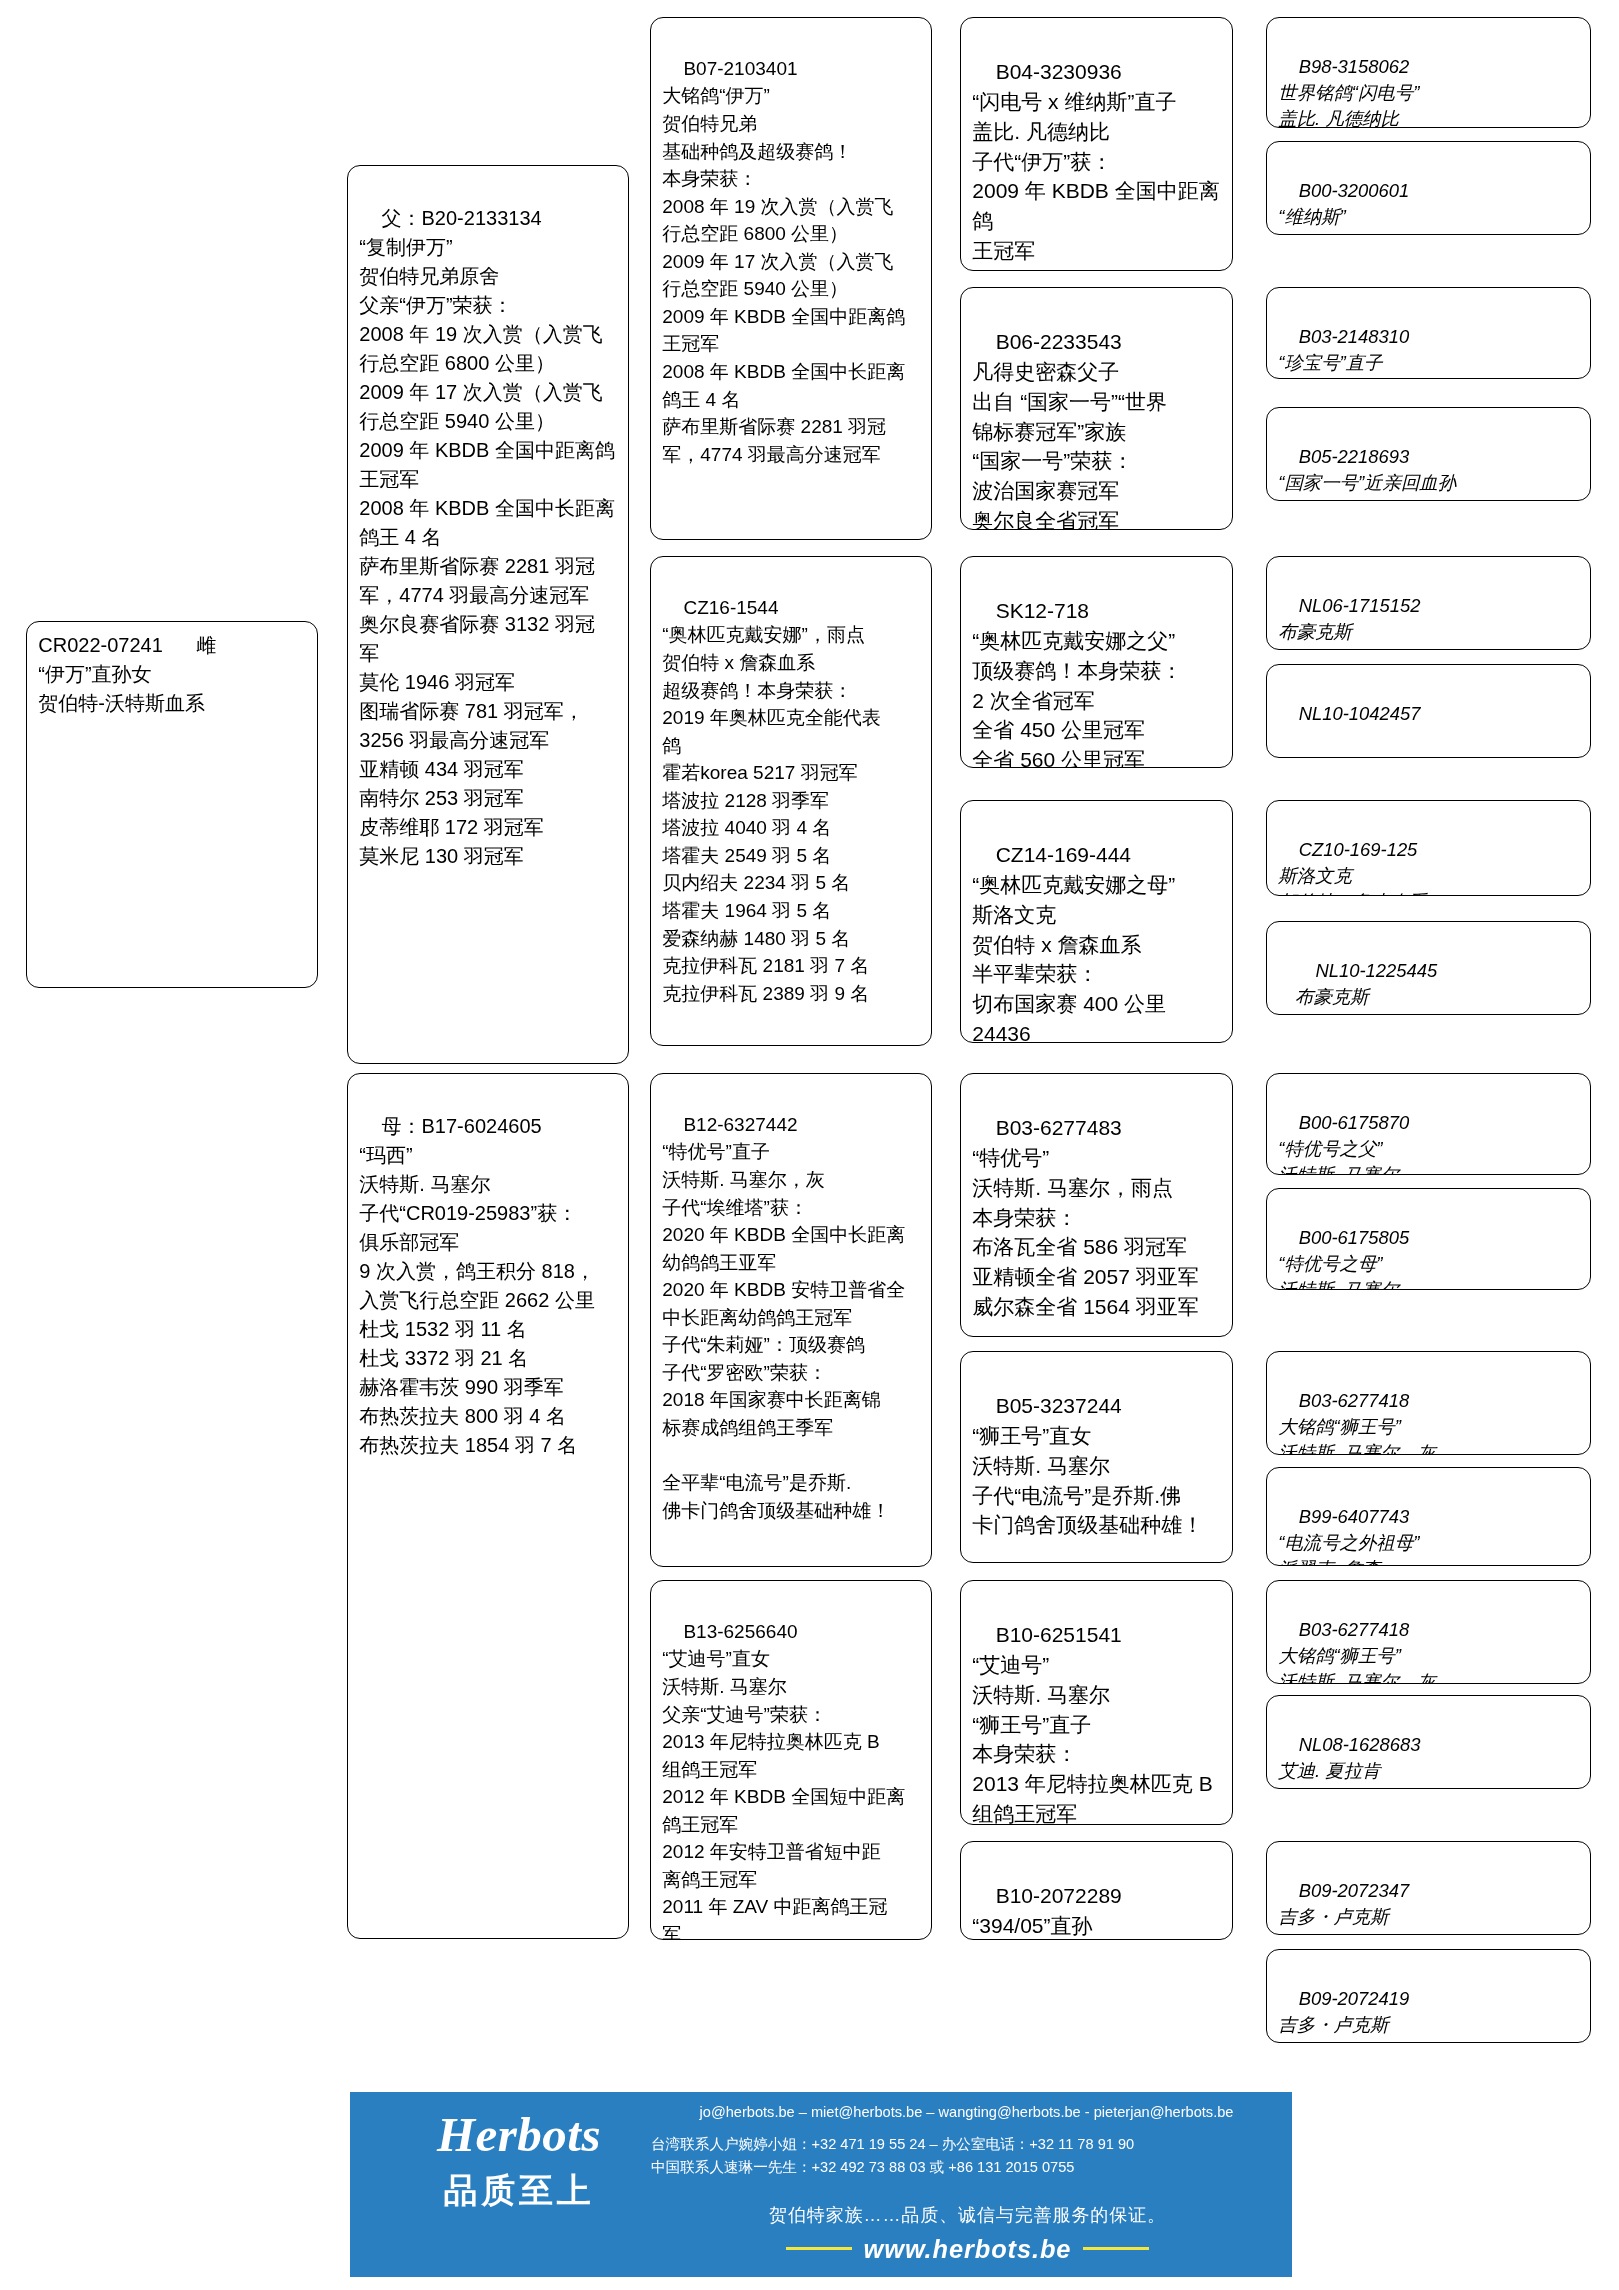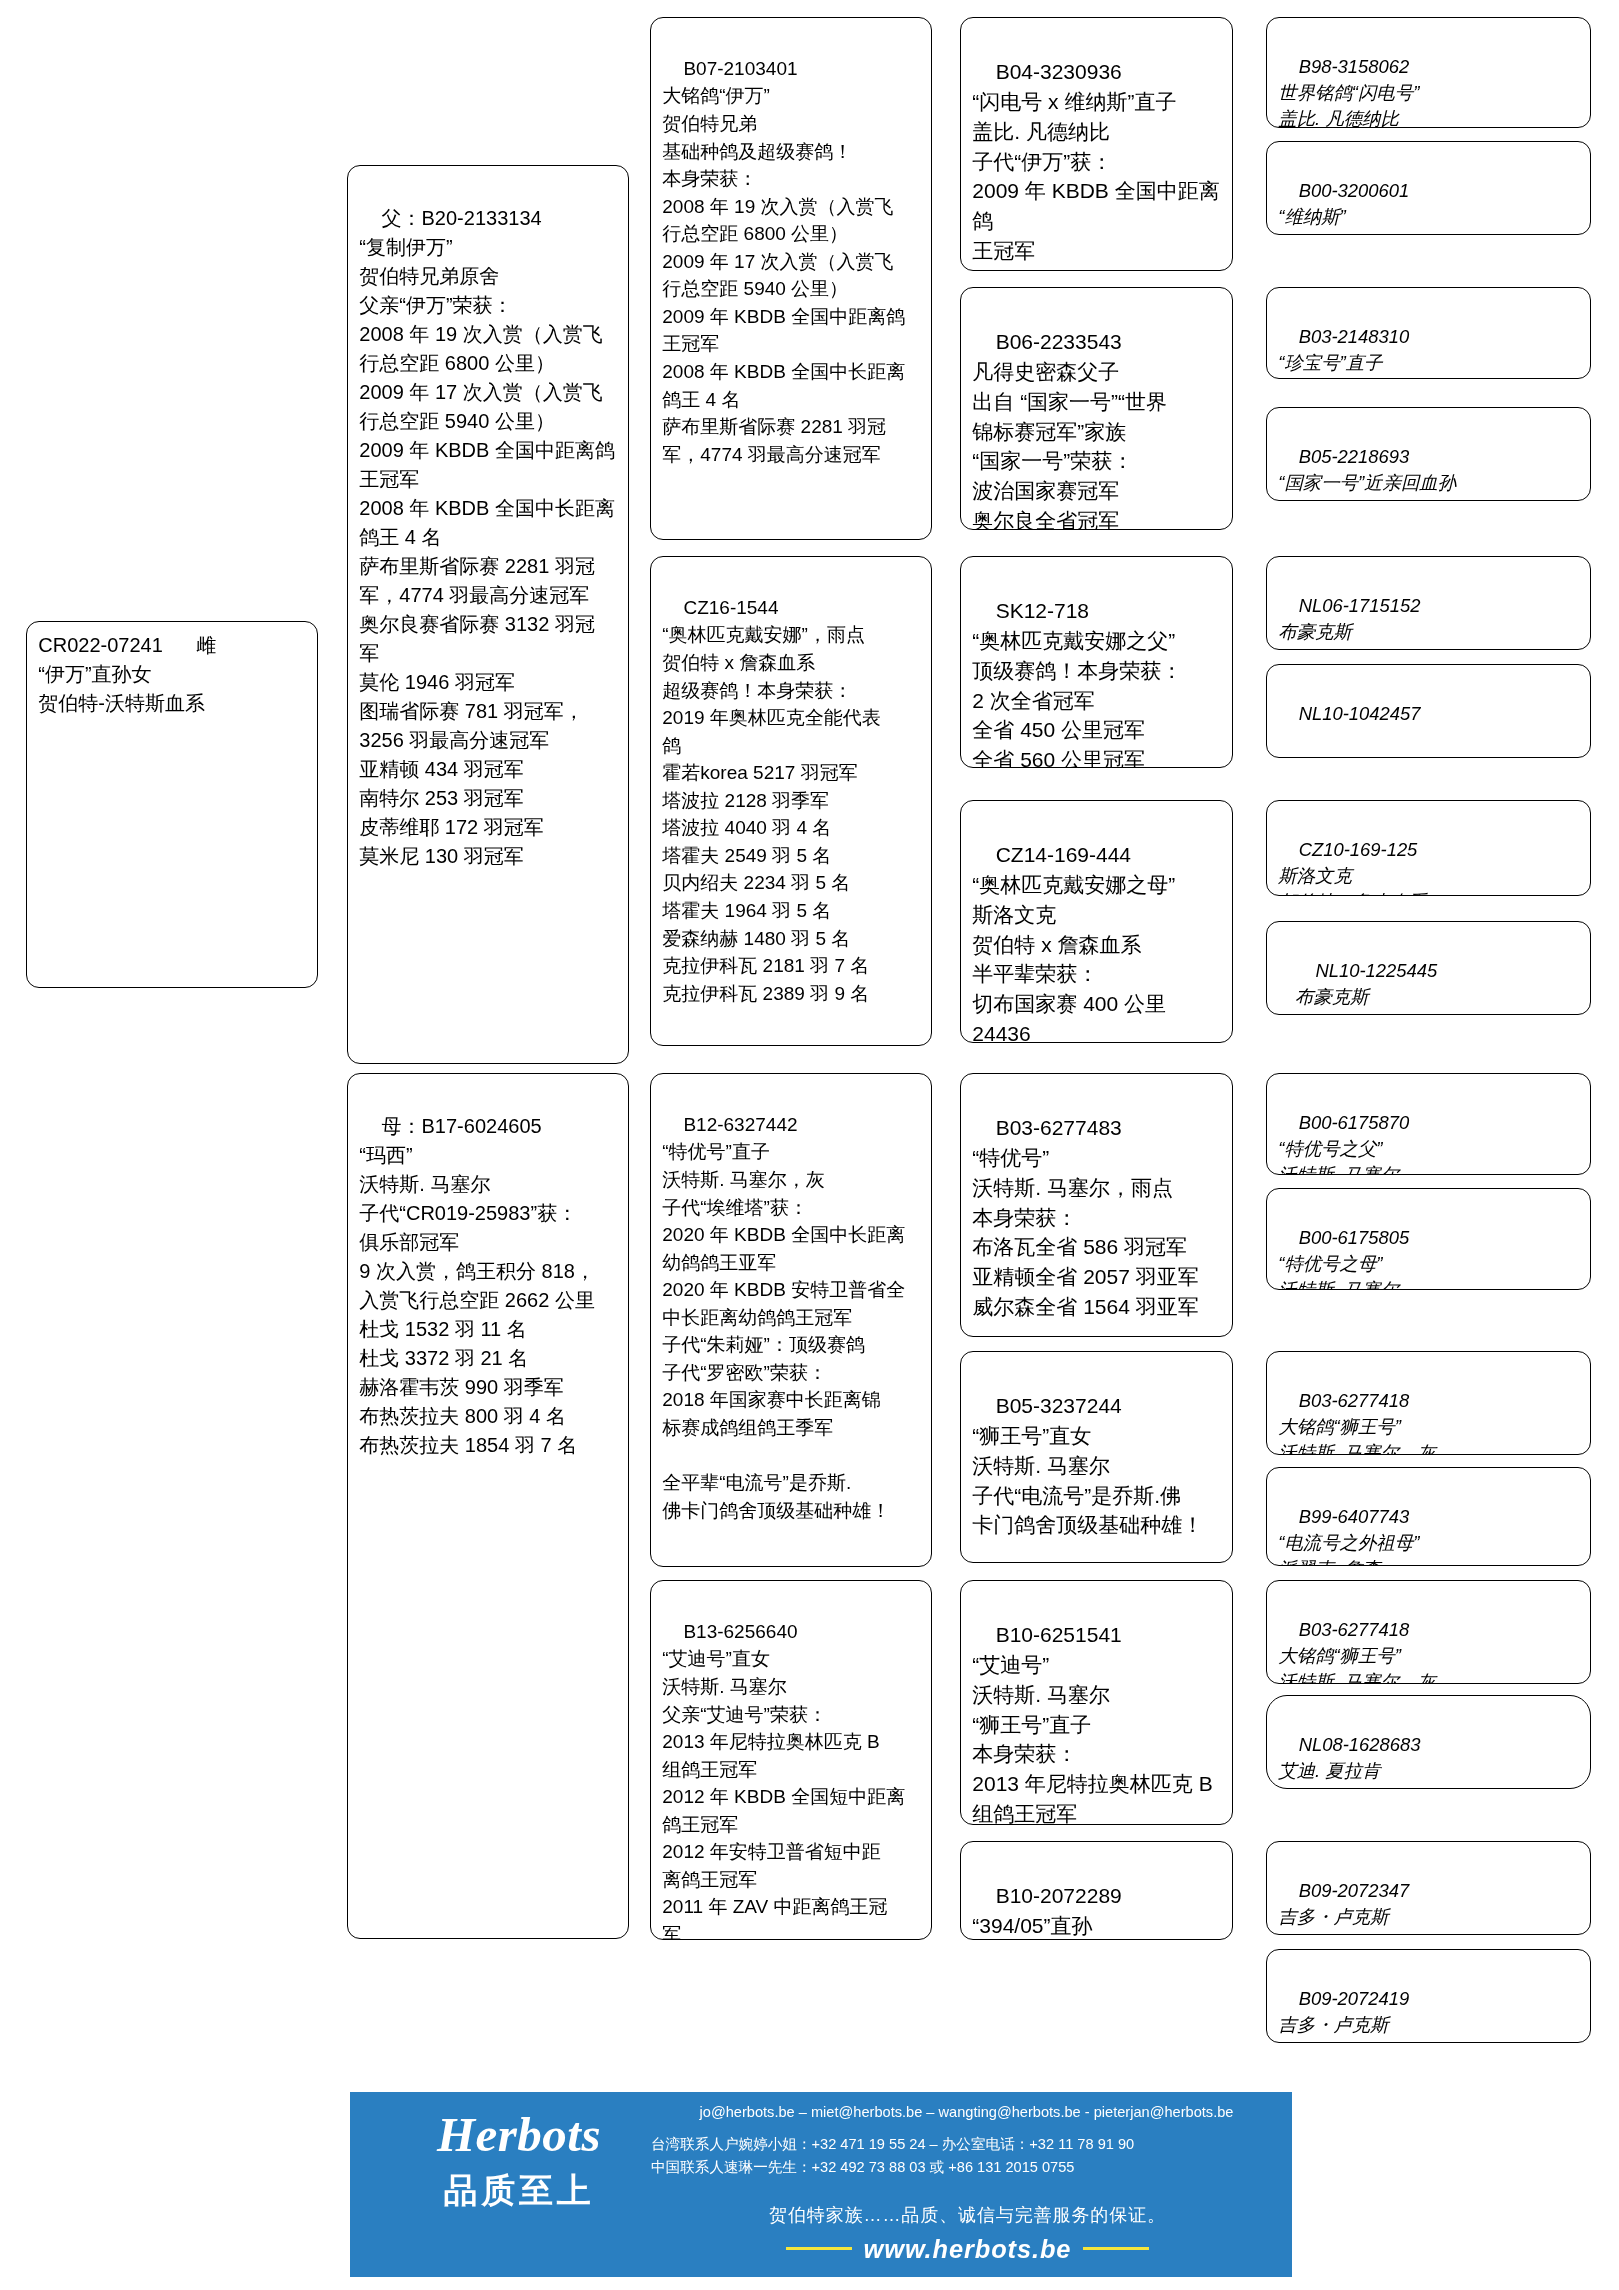--- a/index.html
+++ b/index.html
@@ -357,21 +357,21 @@
   <div class="box gen4" style="left:1266px; top:1467px; width:325px; height:99px;">
     <span>B99-6407743
 “电流号之外祖母”
 派翠克. 詹森</span>
   </div>
   <div class="box gen4" style="left:1266px; top:1580px; width:325px; height:104px;">
     <span>B03-6277418
 大铭鸽“狮王号”
 沃特斯. 马塞尔，灰</span>
   </div>
-  <div class="box gen4" style="left:1266px; top:1695px; width:325px; height:94px;border-radius:21px;">
+  <div class="box gen4" style="left:1266px; top:1695px; width:325px; height:94px;">
     <span>NL08-1628683
 艾迪. 夏拉肯</span>
   </div>
   <div class="box gen4" style="left:1266px; top:1841px; width:325px; height:94px;">
     <span>B09-2072347
 吉多・卢克斯</span>
   </div>
   <div class="box gen4" style="left:1266px; top:1949px; width:325px; height:94px;">
     <span>B09-2072419
 吉多・卢克斯</span>

